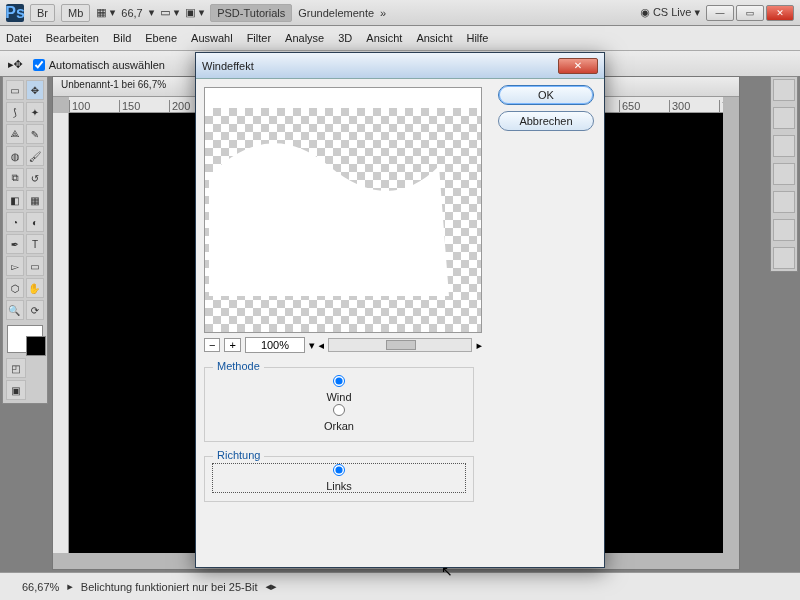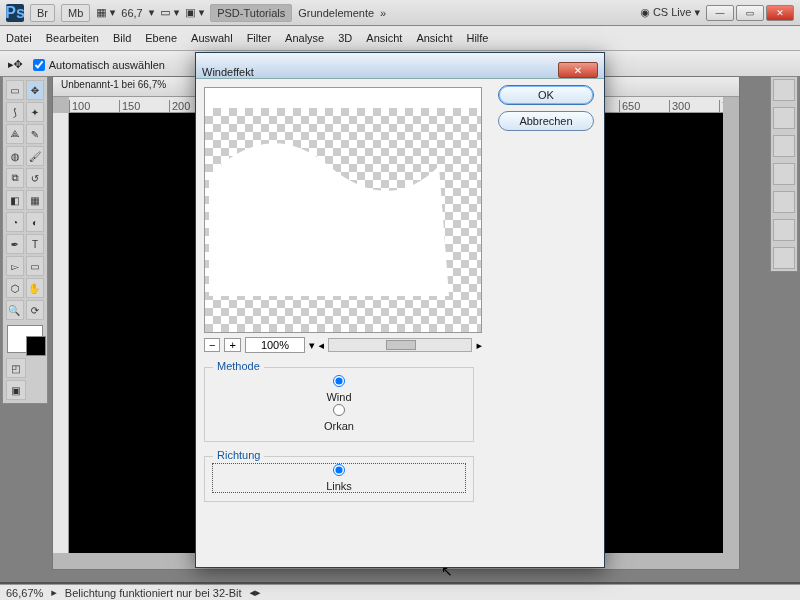--- a/index.html
+++ b/index.html
@@ -33,25 +33,25 @@
 .doc-window { position:absolute; left:52px; top:0; width:688px; height:494px; background:#b8b8b8; border:1px solid #777; }
 .doc-tab { height:20px; background:linear-gradient(#ececec,#d8d8d8); border-bottom:1px solid #999; padding:2px 8px; color:#222; font-size:10px; }
 .ruler-h { position:absolute; top:20px; left:16px; right:16px; height:16px; background:#e8e8e8; border-bottom:1px solid #999; font-size:8px; color:#555; display:flex; align-items:flex-end; overflow:hidden; }
 .ruler-h span { width:50px; border-left:1px solid #888; padding-left:2px; flex:0 0 50px; }
 .ruler-v { position:absolute; top:36px; left:0; width:16px; bottom:16px; background:#e8e8e8; border-right:1px solid #999; font-size:8px; color:#555; display:flex; flex-direction:column; overflow:hidden; }
 .ruler-v span { height:50px; border-top:6px solid #7f1d1d; padding-top:1px; writing-mode:horizontal-tb; text-align:right; padding-right:2px; flex:0 0 50px;margin-left:27px; }
 .canvas { position:absolute; top:36px; left:16px; right:16px; bottom:16px; background:#000; }
 .shape { position:absolute; left:24%; bottom:8%; width:38%; height:10%; background:#f2f2f2; border-radius:10px; outline:1px dashed #888; }
 .handle { position:absolute; width:6px; height:6px; background:#fff; border:1px solid #333; }
 
-.status-bar { position:absolute; left:0; right:0; bottom:0; height:16px; background:#e8e8e8; border-top:1px solid #999; display:flex; align-items:center; padding:0 6px; gap:8px; color:#333; font-size:10px; }
+.status-bar { position:absolute; left:0; right:0; bottom:0; height:28px; background:#e8e8e8; border-top:1px solid #999; display:flex; align-items:center; padding:0 22px; gap:8px; color:#333; font-size:10px; }
 
 
 .dialog { position:absolute; left:195px; top:52px; width:410px; height:516px; background:#f0f0f0; border:1px solid #2a3f55; box-shadow:0 4px 20px rgba(0,0,0,0.5); }
-.dialog-title { height:26px; background:linear-gradient(#eef4fb,#bcd2ea); border-bottom:1px solid #8aa; display:flex; align-items:flex-end; padding:0 6px; color:#222; }
+.dialog-title { height:26px; background:linear-gradient(#eef4fb,#bcd2ea); border-bottom:1px solid #8aa; display:flex; align-items:center; padding:0 6px; color:#222; }
 .dialog-title .spacer { flex:1; }
 .dlg-close { width:40px; height:16px; background:linear-gradient(#e98,#c43); border:1px solid #843; border-radius:2px; color:#fff; display:flex; align-items:center; justify-content:center; font-size:10px; }
 .dialog-body { position:absolute; top:26px; left:0; right:0; bottom:0; padding:8px; }
 .preview-box { width:278px; height:246px; border:1px solid #999; background:#fff; position:relative; overflow:hidden; }
 .checker { position:absolute; inset:0; top:20px; background:
   repeating-conic-gradient(#ccc 0 25%, #fff 0 50%) 0 0/16px 16px; }
 .s-shape { position:absolute; left:4px; top:28px; width:240px; height:180px; background:#fff; clip-path: path('M 0 60 Q 60 0 120 50 Q 180 100 230 50 L 240 180 L 0 180 Z'); }
 .zoom-row { display:flex; align-items:center; gap:4px; margin-top:4px; width:278px; }
 .zoom-row .pct { border:1px solid #999; padding:1px 15px; background:#fff; }
 .zoom-row .scroll { flex:1; height:14px; border:1px solid #aaa; background:#e6e6e6; position:relative; }
@@ -214,21 +214,21 @@
         <div class="handle" style="left:50%; top:-3px; margin-left:-3px"></div>
           <div class="handle" style="left:50%; bottom:-3px; margin-left:-3px"></div>
       </div>
     </div>
   </div>
 </div>
 
 <div class="status-bar">
   <span>66,67%</span>
   <span>▸</span>
-  <span>Belichtung funktioniert nur bei 32-Bit</span>
+  <span>Belichtung funktioniert nur bei 25-Bit</span>
   <span>◂▸</span>
 </div>
 
 <div class="dialog">
   <div class="dialog-title">
     <span>Windeffekt</span>
     <span class="spacer"></span>
     <div class="dlg-close">✕</div>
   </div>
   <div class="dialog-body">

